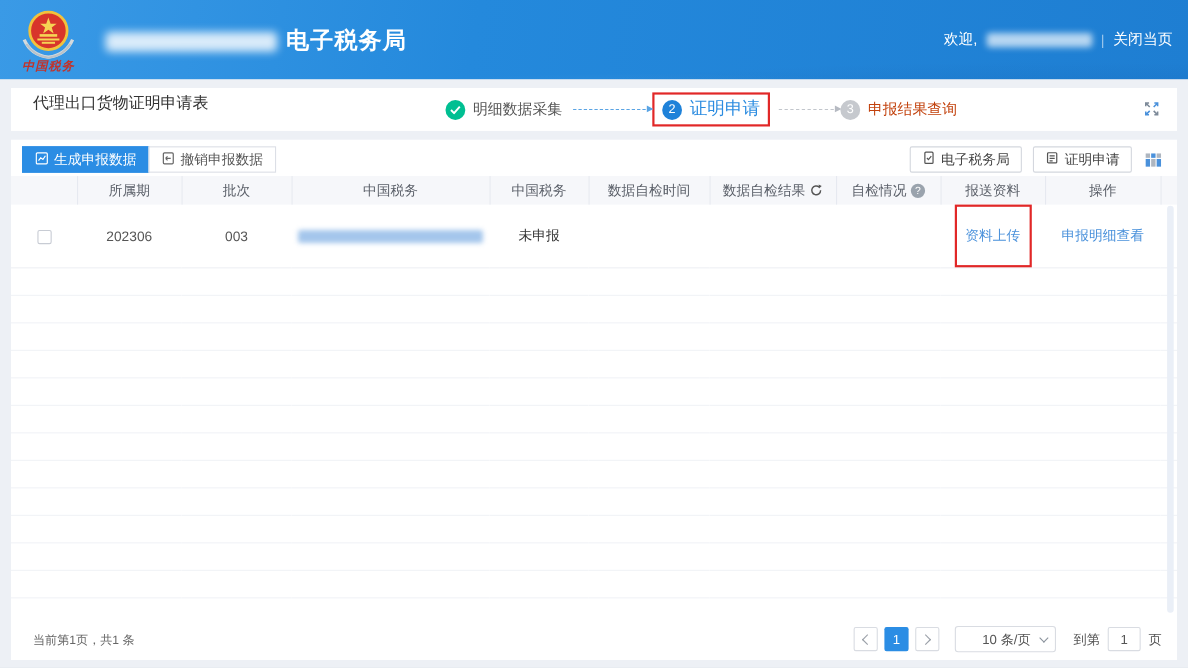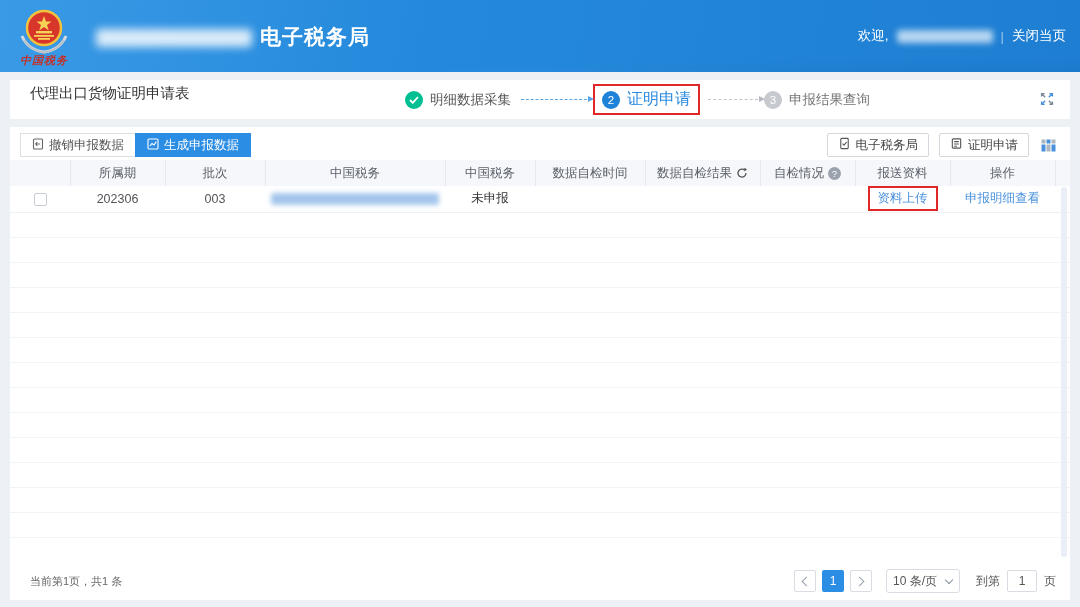--- a/index.html
+++ b/index.html
@@ -31,21 +31,21 @@
   .page-title { position:absolute; left:20px; top:4px; font-size:14.5px; color:#333; }
   .steps { position:absolute; left:395px; top:0; height:39px; display:flex; align-items:center; }
   .step { display:flex; align-items:center; gap:7px; font-size:13.5px; }
   .step-circle { width:18px; height:18px; border-radius:50%; display:flex; align-items:center;
     justify-content:center; color:#fff; font-size:11.5px; flex:0 0 auto; }
   .step-circle.done { background:#00bf92; }
   .step-circle.active { background:#1f82d9; }
   .step-circle.pending { background:#c6c9ce; }
   .step-label-done { color:#555; }
   .step-label-active { color:#2a8be0; }
-  .step-label-pending { color:#737373; }
+  .step-label-pending { color:#c2410c; }
   .connector { position:relative; height:0; border-top:1px dashed #5aa4e4; margin:0 6px 0 10px; }
   .connector.blue { width:66px; }
   .connector.gray { width:50px; border-top-color:#c2c6cc; margin-left:8px; }
   .connector::after { content:""; position:absolute; right:-7px; top:-4px;
     border-left:6px solid #5aa4e4; border-top:3.5px solid transparent;
     border-bottom:3.5px solid transparent; }
   .connector.gray::after { border-left-color:#b6bac2; }
   .red-box-step { display:flex; align-items:center; gap:7px; border:2px solid #e12727;
     padding:3px 7px; }
   .fullscreen-btn { position:absolute; right:15px; top:11px; cursor:pointer; line-height:0; }
@@ -71,21 +71,21 @@
   thead th { height:26px; background:#f6f7fa; font-weight:normal; font-size:12.5px;
     color:#5a5f68; border-right:1px solid #e6e9f0; text-align:center; white-space:nowrap; }
   thead th.no-sep { border-right:none; }
   tbody td { height:26px; font-size:12.5px; color:#555; text-align:center;
     border-bottom:1px solid #eef0f4; white-space:nowrap; }
   tr.empty-row td { height:25px; border-bottom:1px solid #f1f3f7; }
   .th-inner { display:inline-flex; align-items:center; gap:4px; }
   .file-blur { display:inline-block; width:168px; height:12px; background:#a4c6ec;
     border-radius:2px; filter:blur(2.5px); vertical-align:middle; }
   .link { color:#4a91db; cursor:pointer; }
-  .red-box-link { display:inline-block; border:2px solid #e12727; padding:2px 8px; }
+  .red-box-link { display:inline-block; border:2px solid #e12727; padding:18px 8px; }
   .checkbox { display:inline-block; width:13px; height:13px; border:1px solid #c8ccd4;
     border-radius:2px; background:#fff; vertical-align:middle; cursor:pointer; }
   .help-badge { display:inline-block; width:13px; height:13px; border-radius:50%;
     background:#9aa3ad; color:#fff; font-size:9.5px; line-height:13px; text-align:center;
     cursor:pointer; }
   .help-badge::after { content:"?"; }
   .refresh-wrap { cursor:pointer; line-height:0; display:inline-block; }
   .scroll-gutter { position:absolute; right:3px; top:60px; width:6px; height:370px;
     background:#eaeff7; border-radius:3px; }
 
@@ -96,21 +96,21 @@
   .summary { font-size:11px; color:#666; }
   .pagination { display:flex; align-items:center; gap:6px; }
   .pg-btn { width:22px; height:22px; border:1px solid #d9dce2; border-radius:2px;
     background:#fff; display:flex; align-items:center; justify-content:center; cursor:pointer; }
   .pg-current { width:22px; height:22px; border-radius:2px; background:#2b8de4; color:#fff;
     font-size:12px; display:flex; align-items:center; justify-content:center; cursor:pointer; }
   .chev { width:7px; height:7px; border-left:1.5px solid #9aa0a8; border-bottom:1.5px solid #9aa0a8; }
   .chev.left  { transform:rotate(45deg); margin-left:3px; }
   .chev.right { transform:rotate(-135deg); margin-right:3px; }
   .page-size { position:relative; height:24px; margin-left:8px; border:1px solid #d9dce2;
-    border-radius:3px; padding:0 22px 0 6px; display:flex; align-items:center;
+    border-radius:3px; padding:0 22px 0 24px; display:flex; align-items:center;
     font-size:12px; color:#555; cursor:pointer; }
   .chev-down { position:absolute; right:7px; top:7px; width:6px; height:6px;
     border-left:1.5px solid #8a929c; border-bottom:1.5px solid #8a929c; transform:rotate(-45deg); }
   .goto-group { display:flex; align-items:center; gap:7px; margin-left:10px;
     font-size:12px; color:#555; }
   .goto-input { width:30px; height:22px; border:1px solid #d9dce2; border-radius:2px;
     text-align:center; font-size:12px; color:#555; outline:none;
     font-family:"Liberation Sans","DejaVu Sans",sans-serif; }
 </style>
 </head>
@@ -172,37 +172,37 @@
         <path d="M6.2,9.8 L2.6,13.4 M2.6,10.4 V13.4 H5.6" stroke="#4a91db"></path>
         <path d="M9.8,9.8 L13.4,13.4 M13.4,10.4 V13.4 H10.4"></path>
       </svg>
     </span>
   </div>
 
   <div class="panel">
 
     <div class="toolbar">
       <div class="tabs">
+        <div class="tab active">
+          <span>
+            <svg width="12" height="12" viewBox="0 0 12 12" fill="none" stroke="#fff" stroke-width="1.1">
+              <rect x="1" y="1" width="10" height="10" rx="1"></rect>
+                <polyline points="3,8 5,5.5 7,7 9.3,3.6"></polyline>
+            </svg>
+          </span>
+          <span>生成申报数据</span>
+        </div>
         <div class="tab">
           <span>
             <svg width="12" height="12" viewBox="0 0 12 12" fill="none" stroke="#666" stroke-width="1.1">
               <rect x="1.5" y="1" width="9" height="10" rx="1"></rect>
                 <path d="M3.5,6 H8.2 M3.5,6 L5.3,4.2 M3.5,6 L5.3,7.8"></path>
             </svg>
           </span>
           <span>撤销申报数据</span>
-        </div>
-        <div class="tab active">
-          <span>
-            <svg width="12" height="12" viewBox="0 0 12 12" fill="none" stroke="#fff" stroke-width="1.1">
-              <rect x="1" y="1" width="10" height="10" rx="1"></rect>
-                <polyline points="3,8 5,5.5 7,7 9.3,3.6"></polyline>
-            </svg>
-          </span>
-          <span>生成申报数据</span>
         </div>
       </div>
 
       <div class="toolbar-right">
         <button class="btn">
           <span>
             <svg width="13" height="13" viewBox="0 0 14 14" fill="none" stroke="#555" stroke-width="1.2">
               <rect x="3" y="1.5" width="8" height="11" rx="1"></rect>
                 <polyline points="5,7.2 6.5,8.7 9.3,5.4"></polyline>
             </svg>

